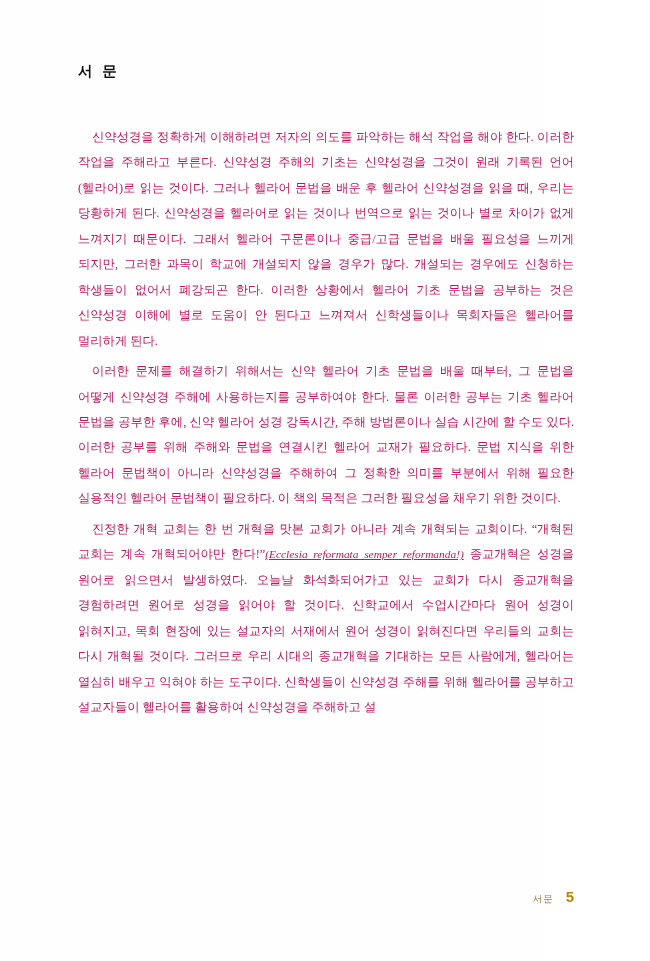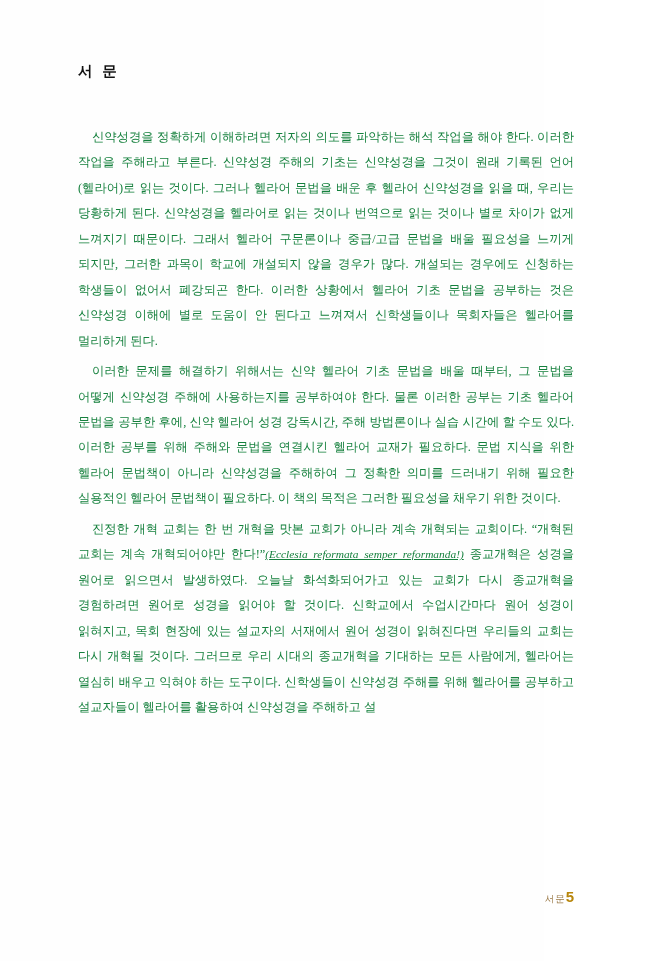--- a/index.html
+++ b/index.html
@@ -38,41 +38,41 @@
     margin: 0 0 44px 0;
     font-family: "Liberation Serif", "DejaVu Serif", serif;
   }
   .body-text p {
     margin: 0 0 0 0;
     font-size: 12.3px;
     line-height: 2.07;
     text-align: justify;
     text-justify: inter-character;
     text-indent: 14px;
-    color: #15803d;
+    color: #be185d;
     word-break: keep-all;
   }
   .body-text p + p {
     margin-top: 5px;
   }
   .latin-italic {
     font-style: italic;
     font-size: 11.4px;
     text-decoration: underline;
   }
   .footer {
     position: absolute;
     left: 78px;
     top: 888px;
     width: 496px;
     text-align: right;
     display: flex;
     justify-content: flex-end;
     align-items: baseline;
-    gap: 0;
+    gap: 12px;
   }
   .footer-label {
     font-size: 9.5px;
     color: #9c7b4a;
     letter-spacing: 1px;
   }
   .footer-pageno {
     font-size: 15px;
     font-weight: bold;
     color: #b8860b;
@@ -82,21 +82,21 @@
 </head>
 <body>
 
 <div class="page">
   <div class="page-inner">
 
     <h1 class="doc-title">서 문</h1>
 
     <div class="body-text">
       <p>신약성경을 정확하게 이해하려면 저자의 의도를 파악하는 해석 작업을 해야 한다. 이러한 작업을 주해라고 부른다. 신약성경 주해의 기초는 신약성경을 그것이 원래 기록된 언어(헬라어)로 읽는 것이다. 그러나 헬라어 문법을 배운 후 헬라어 신약성경을 읽을 때, 우리는 당황하게 된다. 신약성경을 헬라어로 읽는 것이나 번역으로 읽는 것이나 별로 차이가 없게 느껴지기 때문이다. 그래서 헬라어 구문론이나 중급/고급 문법을 배울 필요성을 느끼게 되지만, 그러한 과목이 학교에 개설되지 않을 경우가 많다. 개설되는 경우에도 신청하는 학생들이 없어서 폐강되곤 한다. 이러한 상황에서 헬라어 기초 문법을 공부하는 것은 신약성경 이해에 별로 도움이 안 된다고 느껴져서 신학생들이나 목회자들은 헬라어를 멀리하게 된다.</p>
-      <p>이러한 문제를 해결하기 위해서는 신약 헬라어 기초 문법을 배울 때부터, 그 문법을 어떻게 신약성경 주해에 사용하는지를 공부하여야 한다. 물론 이러한 공부는 기초 헬라어 문법을 공부한 후에, 신약 헬라어 성경 강독시간, 주해 방법론이나 실습 시간에 할 수도 있다. 이러한 공부를 위해 주해와 문법을 연결시킨 헬라어 교재가 필요하다. 문법 지식을 위한 헬라어 문법책이 아니라 신약성경을 주해하여 그 정확한 의미를 드러내기 위해 필요한 실용적인 헬라어 문법책이 필요하다. 이 책의 목적은 그러한 필요성을 채우기 위한 것이다.</p>
+      <p>이러한 문제를 해결하기 위해서는 신약 헬라어 기초 문법을 배울 때부터, 그 문법을 어떻게 신약성경 주해에 사용하는지를 공부하여야 한다. 물론 이러한 공부는 기초 헬라어 문법을 공부한 후에, 신약 헬라어 성경 강독시간, 주해 방법론이나 실습 시간에 할 수도 있다. 이러한 공부를 위해 주해와 문법을 연결시킨 헬라어 교재가 필요하다. 문법 지식을 위한 헬라어 문법책이 아니라 신약성경을 주해하여 그 정확한 의미를 부분에서 위해 필요한 실용적인 헬라어 문법책이 필요하다. 이 책의 목적은 그러한 필요성을 채우기 위한 것이다.</p>
       <p><span>진정한 개혁 교회는 한 번 개혁을 맛본 교회가 아니라 계속 개혁되는 교회이다. “개혁된 교회는 계속 개혁되어야만 한다!”</span><span class="latin-italic">(Ecclesia reformata semper reformanda!)</span><span> 종교개혁은 성경을 원어로 읽으면서 발생하였다. 오늘날 화석화되어가고 있는 교회가 다시 종교개혁을 경험하려면 원어로 성경을 읽어야 할 것이다. 신학교에서 수업시간마다 원어 성경이 읽혀지고, 목회 현장에 있는 설교자의 서재에서 원어 성경이 읽혀진다면 우리들의 교회는 다시 개혁될 것이다. 그러므로 우리 시대의 종교개혁을 기대하는 모든 사람에게, 헬라어는 열심히 배우고 익혀야 하는 도구이다. 신학생들이 신약성경 주해를 위해 헬라어를 공부하고 설교자들이 헬라어를 활용하여 신약성경을 주해하고 설</span></p>
     </div>
 
   </div>
 
   <div class="footer">
     <span class="footer-label">서문</span>
     <span class="footer-pageno">5</span>
   </div>
 </div>

